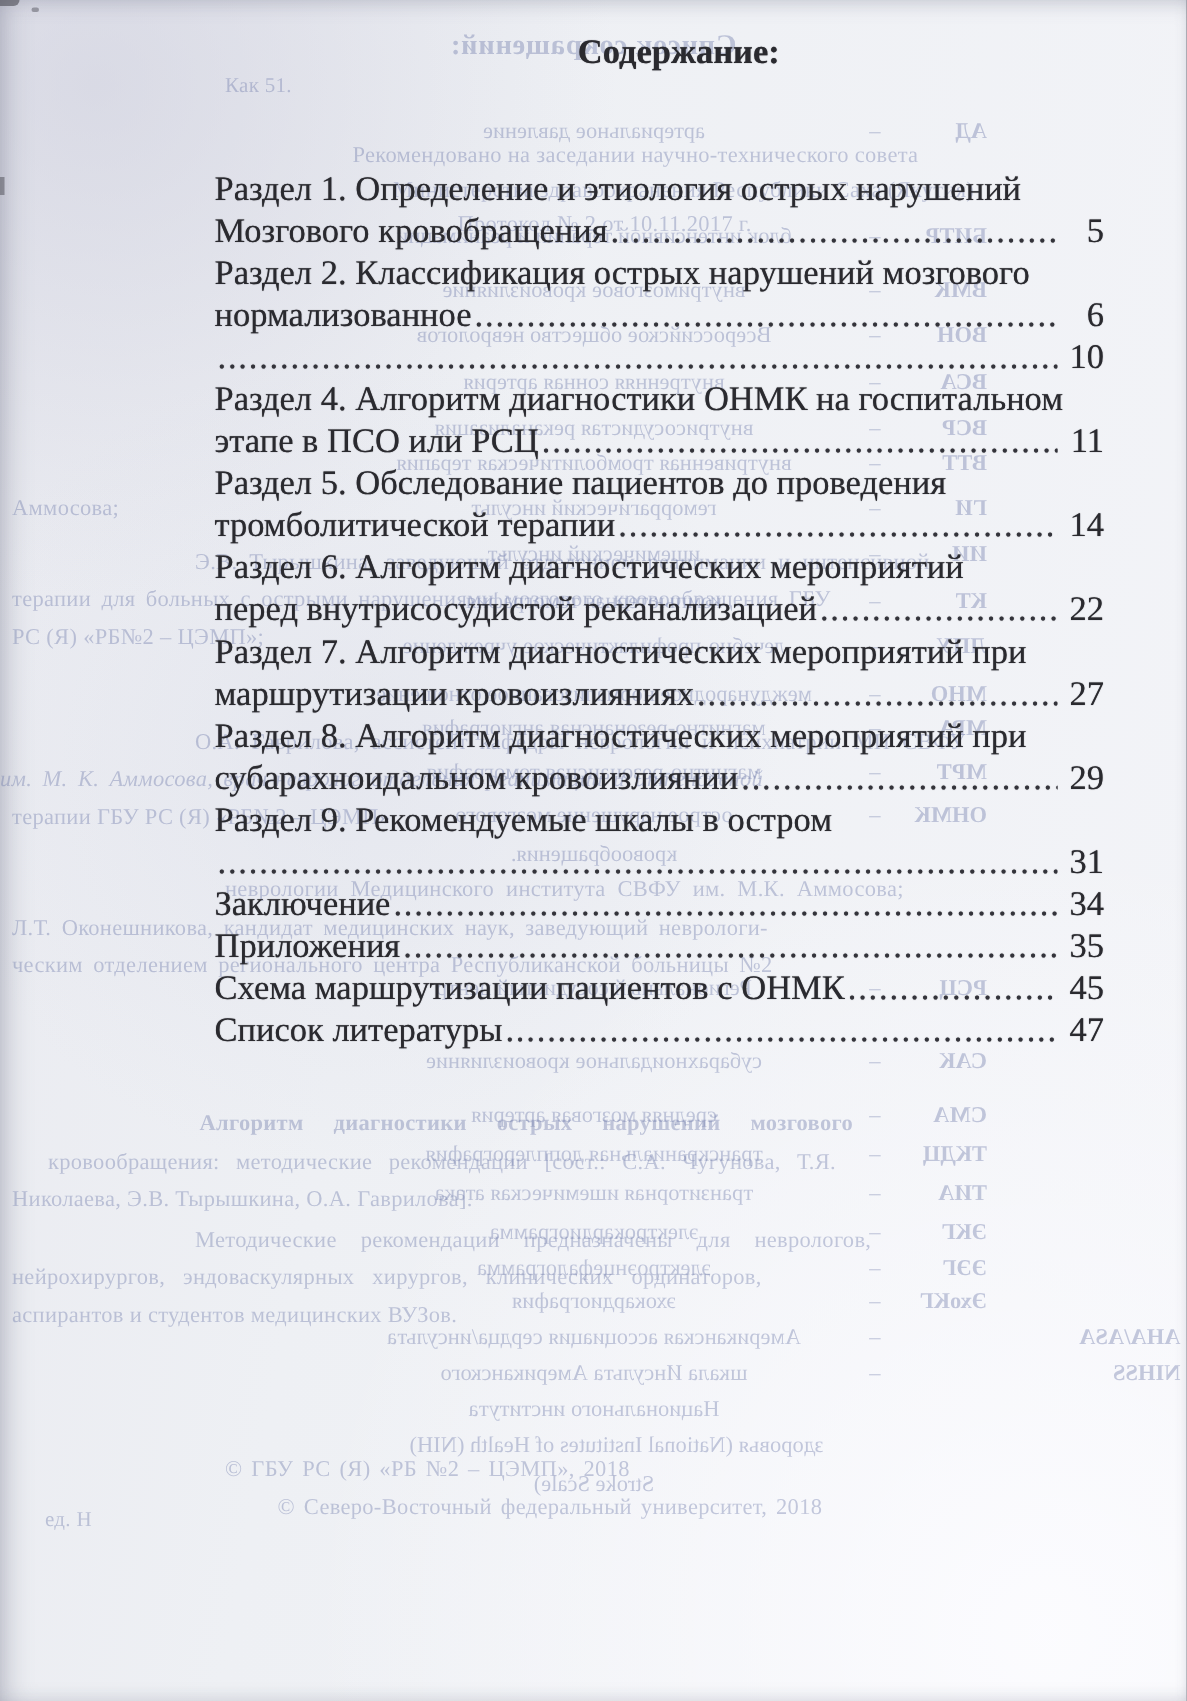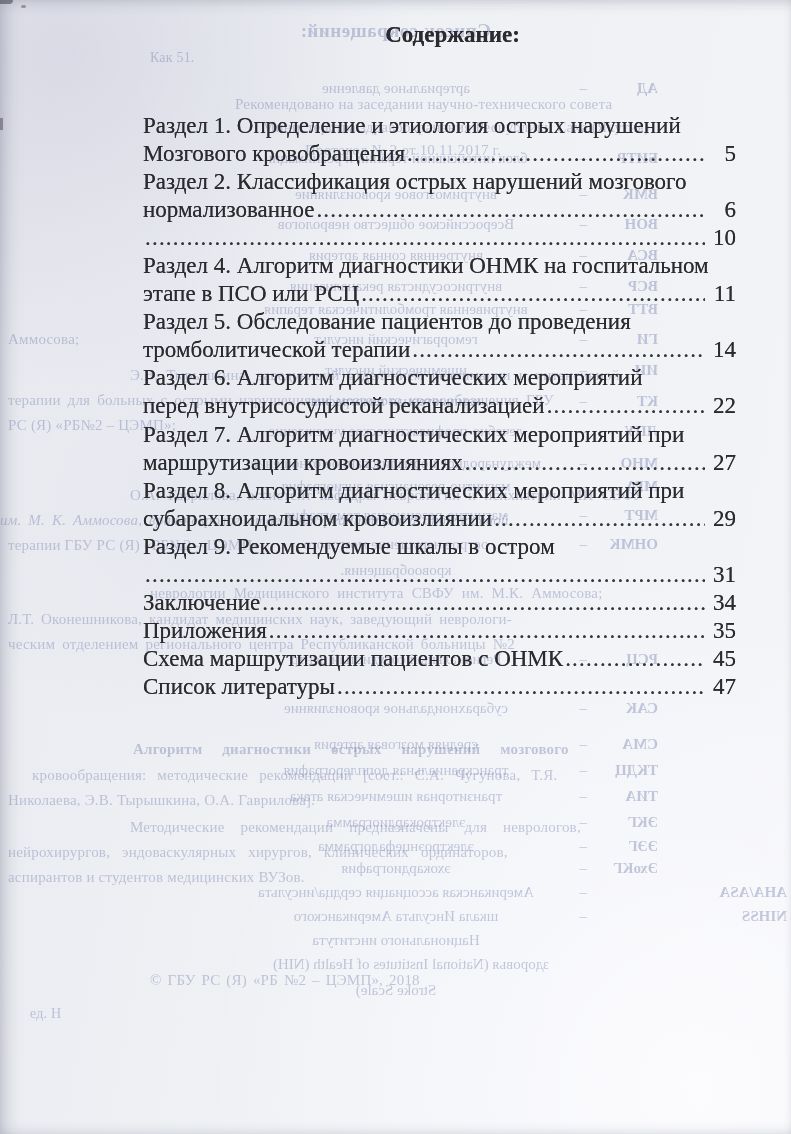--- a/index.html
+++ b/index.html
@@ -85,20 +85,21 @@
       <div class="g-line" style="top: 585px; left: 150px; word-spacing: 4px;">неврологии Медицинского института СВФУ им. М.К. Аммосова;</div>
       <div class="g-line" style="top: 611px; left: 8px; word-spacing: 3px;">Л.Т. Оконешникова, кандидат медицинских наук, заведующий неврологи-</div>
       <div class="g-line" style="top: 636px; left: 8px; word-spacing: 3px;">ческим отделением регионального центра Республиканской больницы №2</div>
       <div class="g-line" style="top: 741px; left: 133px; word-spacing: 16px; font-weight: 700;">Алгоритм диагностики острых нарушений мозгового</div>
       <div class="g-line" style="top: 767px; left: 8px; word-spacing: 7px; margin-left: 24px;">кровообращения: методические рекомендации [сост.: С.А. Чугунова, Т.Я.</div>
       <div class="g-line" style="top: 792px; left: 8px;">Николаева, Э.В. Тырышкина, О.А. Гаврилова].</div>
       <div class="g-line" style="top: 819px; left: 130px; word-spacing: 12px;">Методические рекомендации предназначены для неврологов,</div>
       <div class="g-line" style="top: 844px; left: 8px; word-spacing: 8px;">нейрохирургов, эндоваскулярных хирургов, клинических ординаторов,</div>
       <div class="g-line" style="top: 869px; left: 8px;">аспирантов и студентов медицинских ВУЗов.</div>
       <div class="g-line" style="top: 972px; left: 150px; word-spacing: 2px;">© ГБУ РС (Я) «РБ №2 – ЦЭМП», 2018</div>
+      <div class="g-line" style="top: 997px; left: 185px; word-spacing: 2px;">© Северо-Восточный федеральный университет, 2018</div>
       <div class="g-line" style="top: 1006px; left: 30px; font-size: 14px;">ед. Н</div>
     </div>
 
   <div class="ghost ghost-mirror">
       <div class="g-head" style="top: 20px;">Список сокращений:</div>
       <div class="g-row" style="top: 80px;">
         <span class="g-abbr">АД</span>
         <span class="g-dash">–</span>
         <span class="g-def">артериальное давление</span>
       </div>

